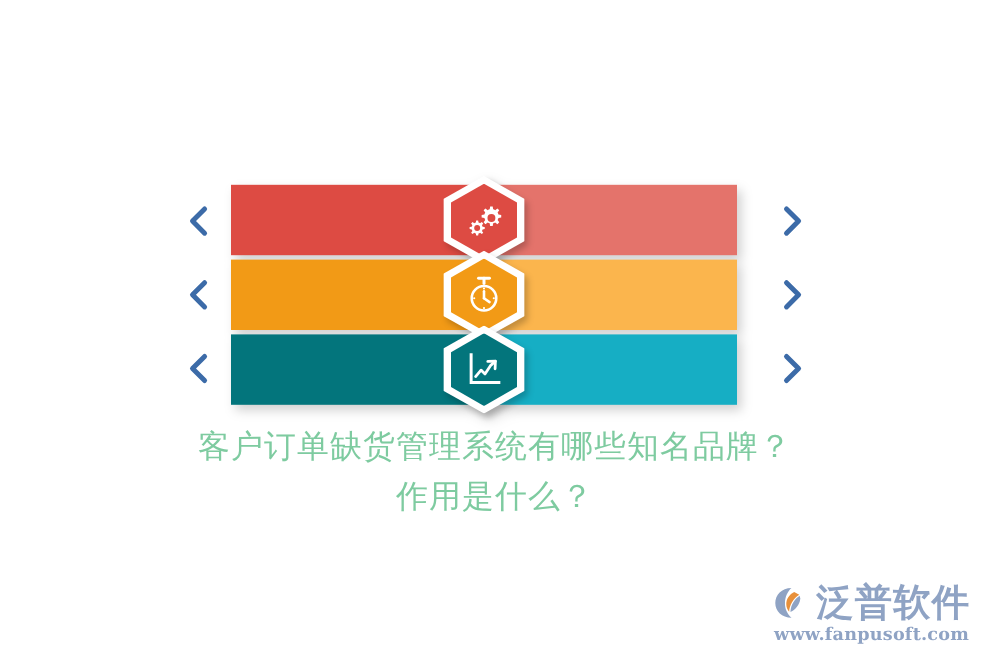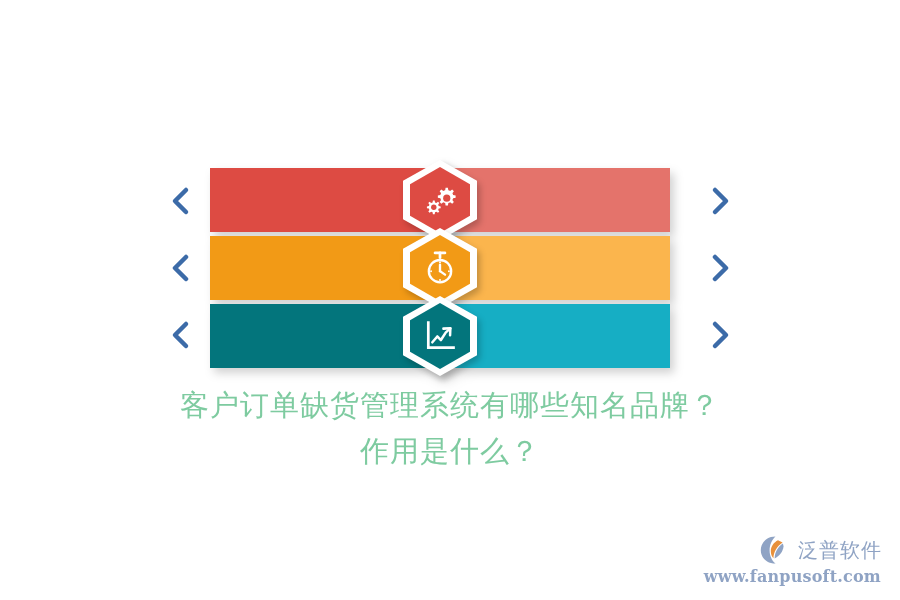--- a/index.html
+++ b/index.html
@@ -118,22 +118,22 @@
     align-items: flex-end;
   }
   #brand-logo-row {
     display: flex;
     align-items: center;
     gap: 5px;
   }
   #brand-mark { display: block; }
   #brand-name {
     font-family: "DejaVu Sans", "Liberation Sans", sans-serif;
-    font-size: 20px;
-    font-weight: normal;
+    font-size: 34px;
+    font-weight: bold;
     letter-spacing: 1px;
     line-height: 1;
   }
   #brand-url {
     font-family: "DejaVu Serif", "Liberation Serif", serif;
     font-size: 16px;
     font-weight: bold;
     letter-spacing: 0.2px;
     margin-top: 2px;
     margin-right: 1px;

